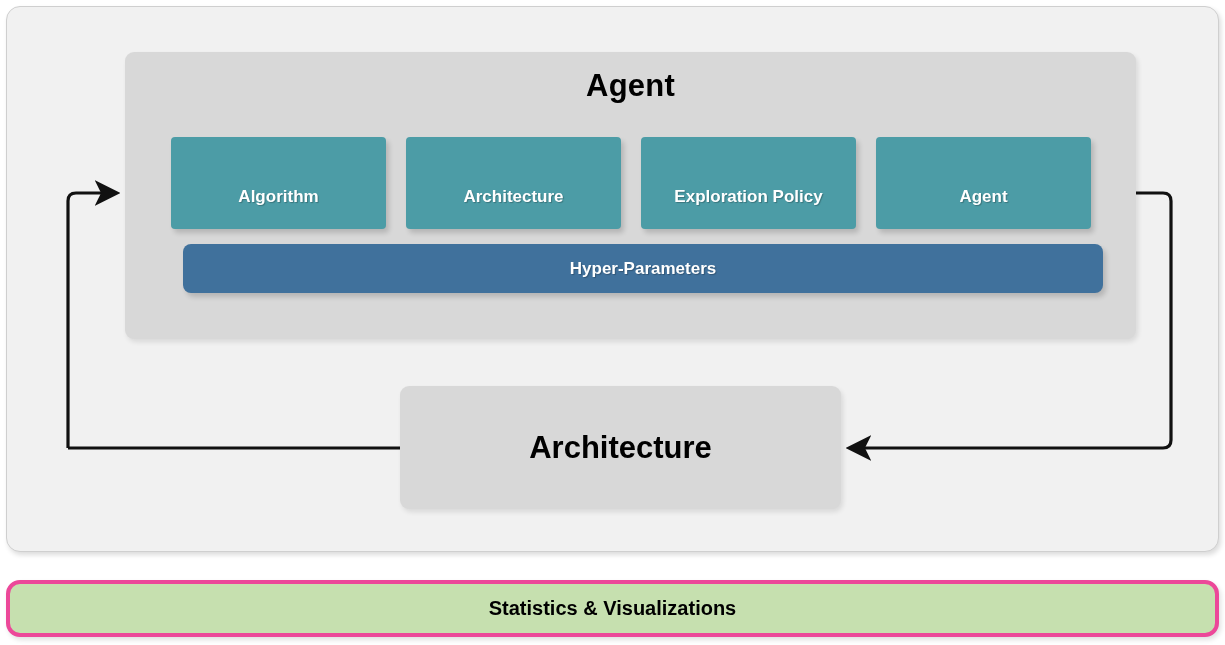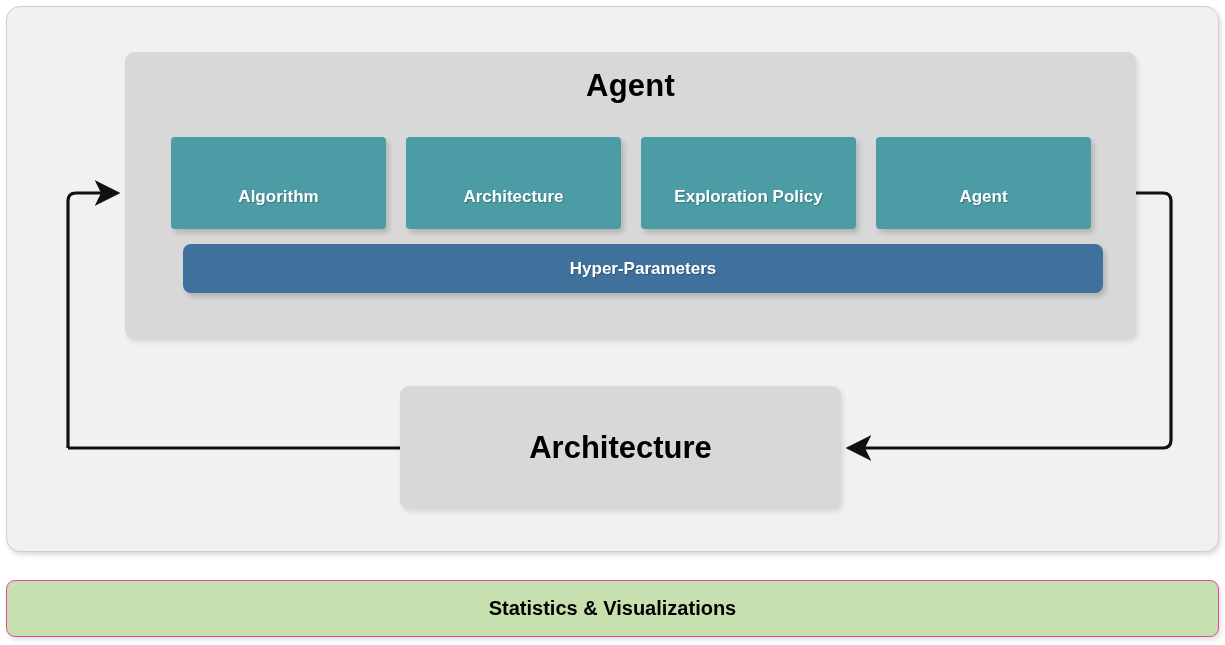--- a/index.html
+++ b/index.html
@@ -140,22 +140,22 @@
 
   
   #statistics-bar {
     position: absolute;
     left: 6px;
     top: 580px;
     width: 1213px;
     height: 57px;
     box-sizing: border-box;
     background: #c6e0af;
-    border: 1px solid #ec4899;
-    border-radius: 9px;
+    border: 4px solid #ec4899;
+    border-radius: 14px;
     display: flex;
     align-items: center;
     justify-content: center;
     box-shadow: 2px 3px 5px rgba(0,0,0,0.12);
   }
   #statistics-label {
     font-size: 20px;
     font-weight: bold;
     color: #000000;
   }

